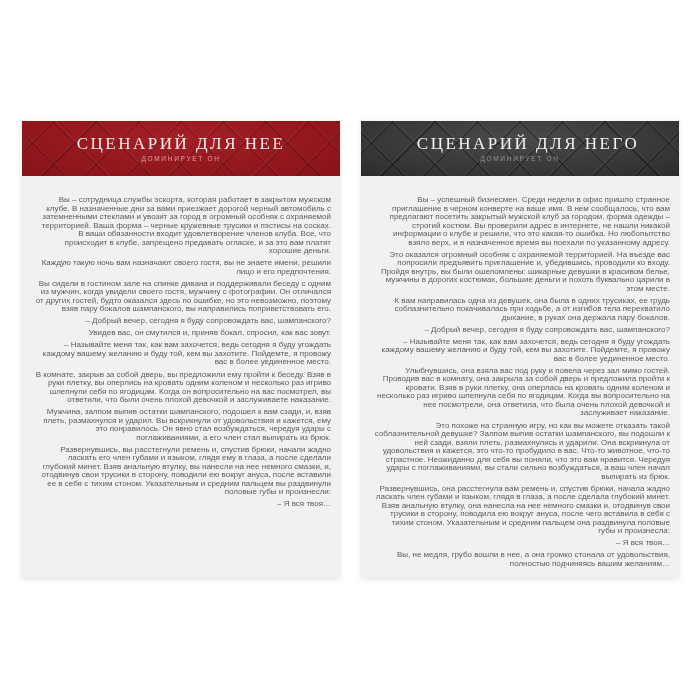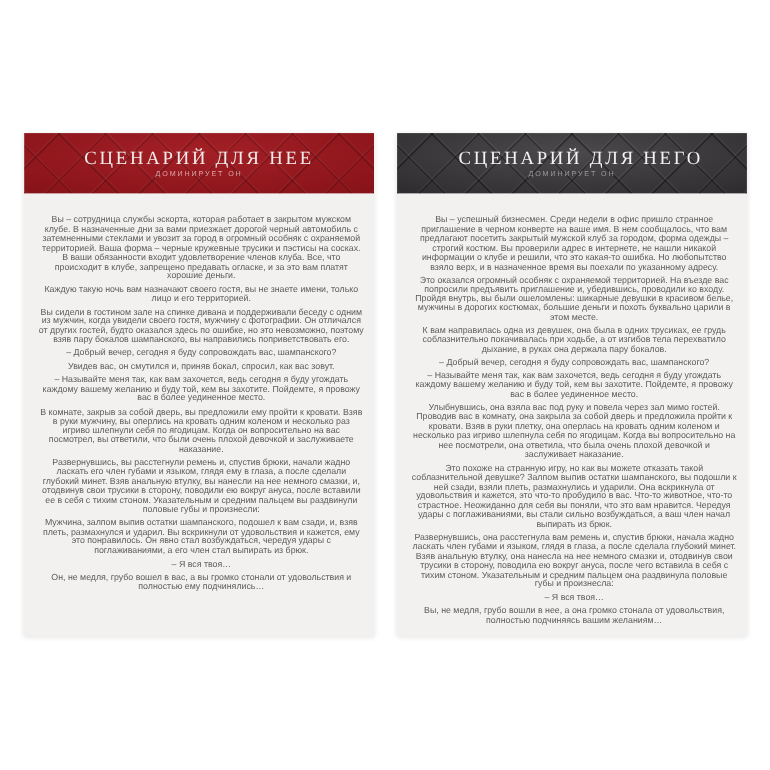--- a/index.html
+++ b/index.html
@@ -38,46 +38,45 @@
   .card-him .banner-title{color:#f4f3f4;padding-left:16px;}
   .banner-subtitle{
     font-size:6.5px;letter-spacing:1.7px;line-height:8px;color:#dba3a4;white-space:nowrap;
   }
   .card-him .banner-subtitle{color:#99979a;}
   .card-body{
     height:402px;box-sizing:border-box;
     padding:20px 9px 0 13px;
     background:#f2f1ef;
     color:#5c5c5e;font-size:8px;line-height:8.5px;
-    overflow:hidden;text-align:center;
+    overflow:hidden;text-align:right;
   }
   .card-body p{margin:0 0 3.6px 0;}
 </style>
 </head>
 <body>
 
 <div class="stage">
 
   <article class="card card-her">
     <header class="banner">
       <div class="banner-title">СЦЕНАРИЙ ДЛЯ НЕЕ</div>
       <div class="banner-subtitle">ДОМИНИРУЕТ ОН</div>
     </header>
     <section class="card-body">
         <p>Вы – сотрудница службы эскорта, которая работает в закрытом мужском клубе. В назначенные дни за вами приезжает дорогой черный автомобиль с затемненными стеклами и увозит за город в огромный особняк с охраняемой территорией. Ваша форма – черные кружевные трусики и пэстисы на сосках. В ваши обязанности входит удовлетворение членов клуба. Все, что происходит в клубе, запрещено предавать огласке, и за это вам платят хорошие деньги.</p>
-        <p>Каждую такую ночь вам назначают своего гостя, вы не знаете имени, только лицо и его территорией.</p>
+        <p>Каждую такую ночь вам назначают своего гостя, вы не знаете имени, решили лицо и его предпочтения.</p>
         <p>Вы сидели в гостином зале на спинке дивана и поддерживали беседу с одним из мужчин, когда увидели своего гостя, мужчину с фотографии. Он отличался от других гостей, будто оказался здесь по ошибке, но это невозможно, поэтому взяв пару бокалов шампанского, вы направились поприветствовать его.</p>
         <p>– Добрый вечер, сегодня я буду сопровождать вас, шампанского?</p>
         <p>Увидев вас, он смутился и, приняв бокал, спросил, как вас зовут.</p>
         <p>– Называйте меня так, как вам захочется, ведь сегодня я буду угождать каждому вашему желанию и буду той, кем вы захотите. Пойдемте, я провожу вас в более уединенное место.</p>
-        <p>В комнате, закрыв за собой дверь, вы предложили ему пройти к кровати. Взяв в руки мужчину, вы оперлись на кровать одним коленом и несколько раз игриво шлепнули себя по ягодицам. Когда он вопросительно на вас посмотрел, вы ответили, что были очень плохой девочкой и заслуживаете наказание.</p>
+        <p>В комнате, закрыв за собой дверь, вы предложили ему пройти к беседу. Взяв в руки плетку, вы оперлись на кровать одним коленом и несколько раз игриво шлепнули себя по ягодицам. Когда он вопросительно на вас посмотрел, вы ответили, что были очень плохой девочкой и заслуживаете наказание.</p>
+        <p>Мужчина, залпом выпив остатки шампанского, подошел к вам сзади, и, взяв плеть, размахнулся и ударил. Вы вскрикнули от удовольствия и кажется, ему это понравилось. Он явно стал возбуждаться, чередуя удары с поглаживаниями, а его член стал выпирать из брюк.</p>
         <p>Развернувшись, вы расстегнули ремень и, спустив брюки, начали жадно ласкать его член губами и языком, глядя ему в глаза, а после сделали глубокий минет. Взяв анальную втулку, вы нанесли на нее немного смазки, и, отодвинув свои трусики в сторону, поводили ею вокруг ануса, после вставили ее в себя с тихим стоном. Указательным и средним пальцем вы раздвинули половые губы и произнесли:</p>
-        <p>Мужчина, залпом выпив остатки шампанского, подошел к вам сзади, и, взяв плеть, размахнулся и ударил. Вы вскрикнули от удовольствия и кажется, ему это понравилось. Он явно стал возбуждаться, чередуя удары с поглаживаниями, а его член стал выпирать из брюк.</p>
         <p>– Я вся твоя…</p>
-        <p>Он, не медля, грубо вошел в вас, а вы громко стонали от удовольствия и полностью ему подчинялись…</p>
       </section>
   </article>
 
   <article class="card card-him">
     <header class="banner">
       <div class="banner-title">СЦЕНАРИЙ ДЛЯ НЕГО</div>
       <div class="banner-subtitle">ДОМИНИРУЕТ ОН</div>
     </header>
     <section class="card-body">
         <p>Вы – успешный бизнесмен. Среди недели в офис пришло странное приглашение в черном конверте на ваше имя. В нем сообщалось, что вам предлагают посетить закрытый мужской клуб за городом, форма одежды – строгий костюм. Вы проверили адрес в интернете, не нашли никакой информации о клубе и решили, что это какая-то ошибка. Но любопытство взяло верх, и в назначенное время вы поехали по указанному адресу.</p>

